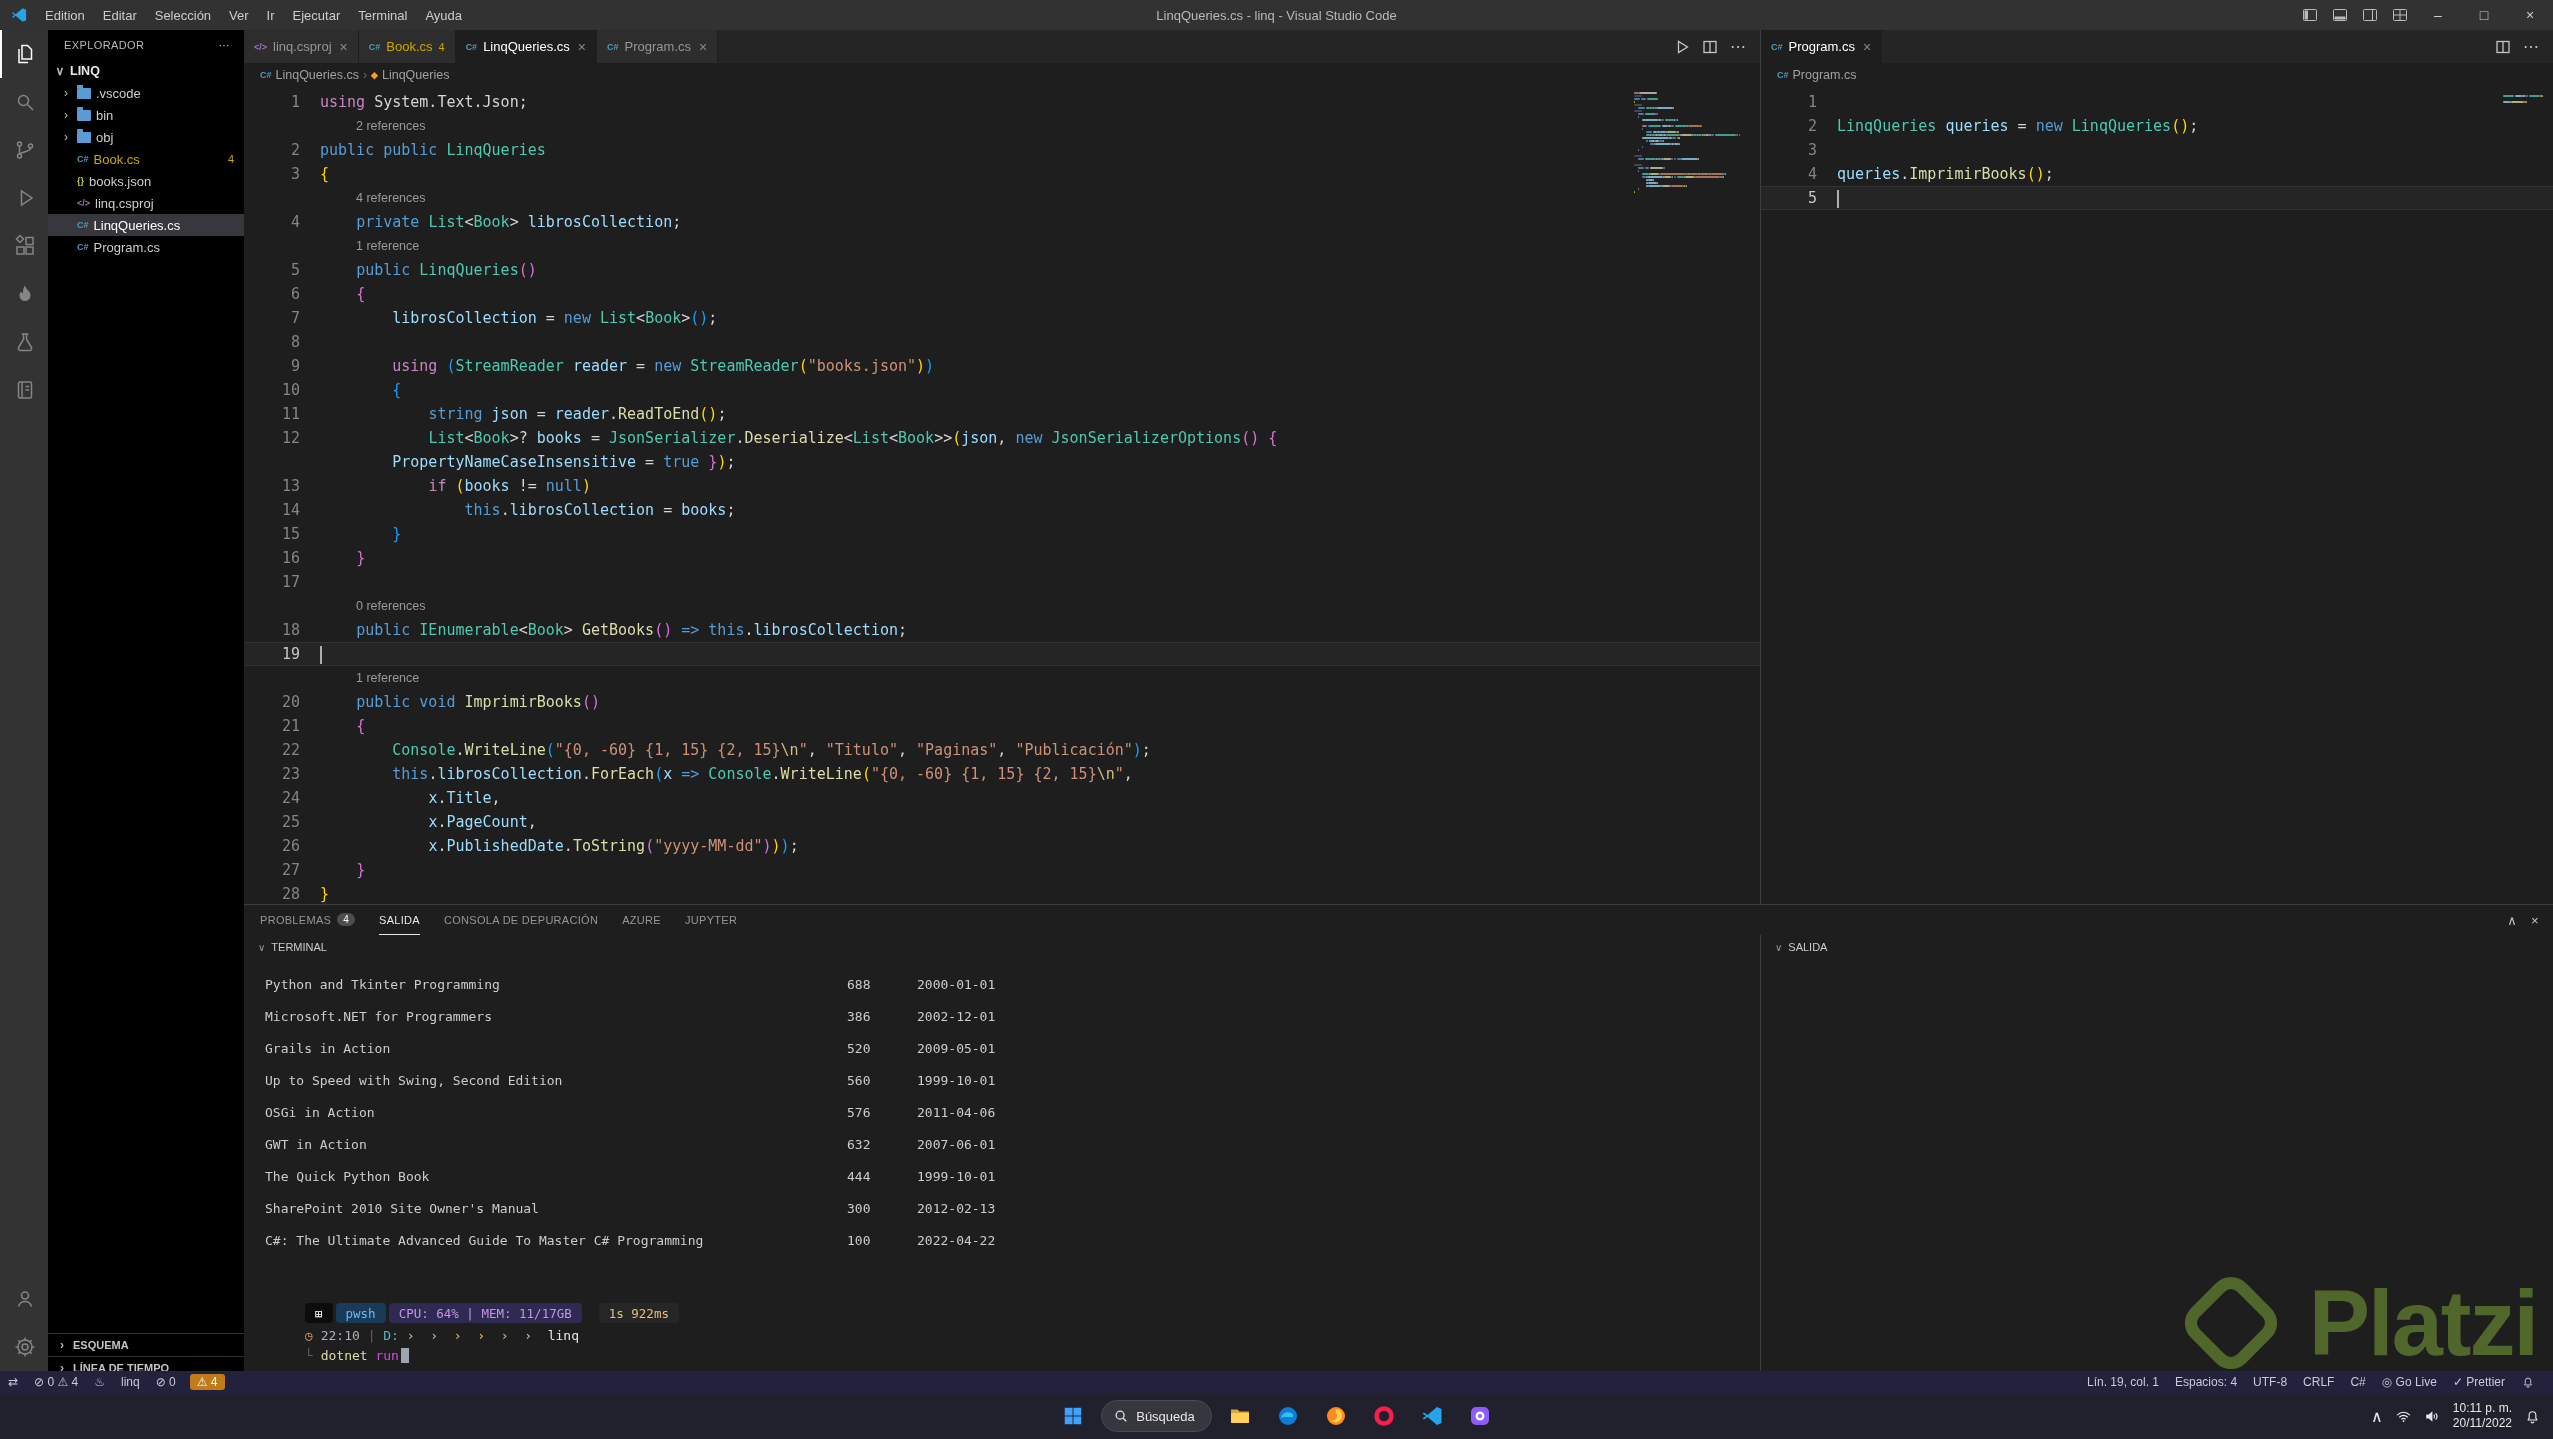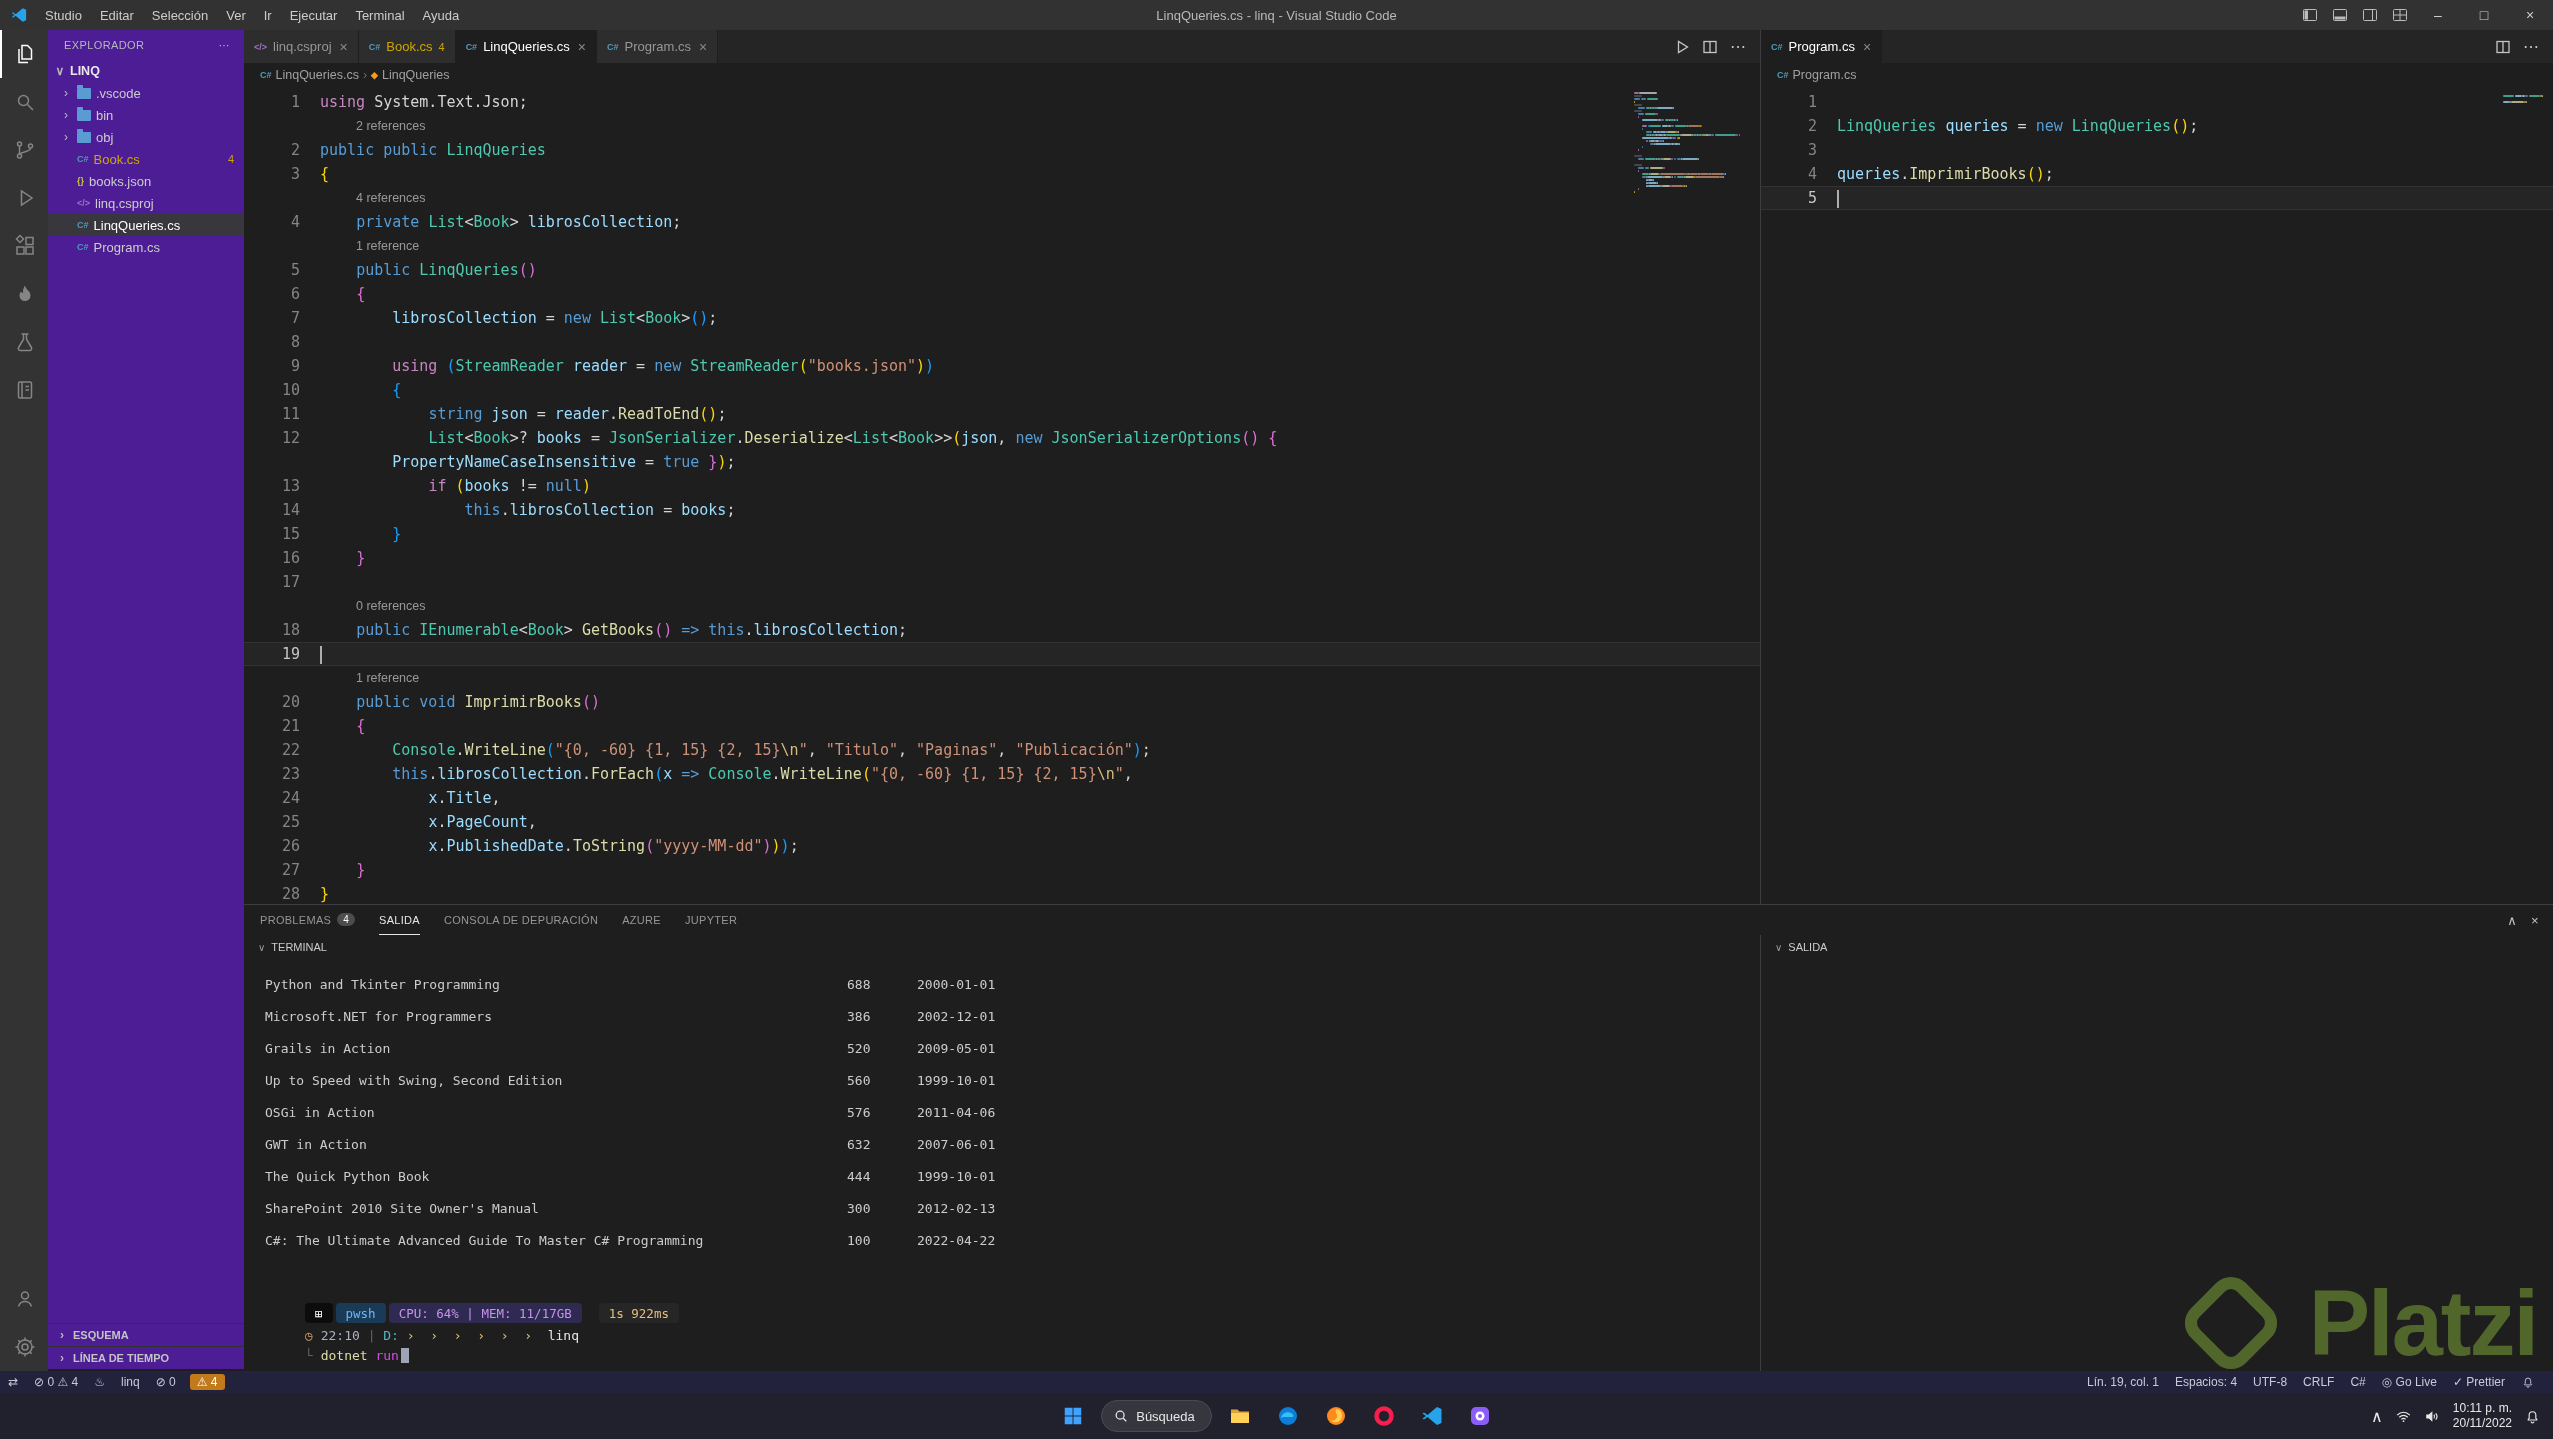--- a/index.html
+++ b/index.html
@@ -17,21 +17,21 @@
   .layout-ic { width:30px; height:100%; display:flex; align-items:center; justify-content:center; color:#bbb; }
   .win-btn { width:46px; height:100%; display:flex; align-items:center; justify-content:center; font-size:14px; color:#cccccc; }
 
   
   #activitybar { position:absolute; top:30px; left:0; width:48px; bottom:68px; background:#333333; display:flex; flex-direction:column; align-items:center; z-index:10; }
   .act-item { width:48px; height:48px; display:flex; align-items:center; justify-content:center; color:#858585; border-left:2px solid transparent; }
   .act-item.active { color:#ffffff; border-left-color:#ffffff; }
   .act-bottom { margin-top:auto; }
 
   
-  #sidebar { position:absolute; top:30px; left:48px; width:196px; bottom:70px; background:#4c1d95; z-index:9; }
+  #sidebar { position:absolute; top:30px; left:48px; width:196px; bottom:60px; background:#000000; z-index:9; }
   #sidebar-header { height:30px; display:flex; align-items:center; justify-content:space-between; padding:0 14px 0 16px; font-size:11px; letter-spacing:.4px; color:#b8b8b8; }
   #root-row { height:22px; display:flex; align-items:center; gap:4px; padding-left:6px; font-size:12.5px; font-weight:bold; color:#e8e8e8; }
   .tree-row { height:22px; display:flex; align-items:center; gap:5px; padding-left:12px; font-size:13px; color:#cccccc; cursor:default; }
   .tree-row.selected { background:#37373d; color:#ffffff; }
   .tchev { width:12px; color:#b8b8b8; font-size:12px; text-align:center; flex:none; }
   .tree-label.warn { color:#cca700; }
   .tree-badge { margin-left:auto; margin-right:10px; color:#cca700; font-size:11px; }
   .folder-ic { width:14px; height:11px; background:#5a9bd4; border-radius:1px; position:relative; flex:none; }
   .folder-ic::before { content:""; position:absolute; top:-3px; left:0; width:6px; height:3px; background:#5a9bd4; border-radius:1px 1px 0 0; }
   .ficon { font-size:9px; font-weight:bold; flex:none; font-family:"Liberation Sans",sans-serif; }
@@ -119,21 +119,21 @@
   #watermark-text { font-size:92px; font-weight:bold; color:#97c93e; letter-spacing:-2px; }
 </style>
 </head>
 <body>
 
 <div id="titlebar">
   <svg id="vscode-logo" viewBox="0 0 24 24">
       <path fill="#27a3ea" d="M17 3L7.5 11 4 8.4 2.5 9.4 6 12l-3.5 2.6L4 15.6 7.5 13 17 21l4.5-2V5z"></path>
     </svg>
   <div id="menubar">
-      <div class="menu-item">Studio</div>
+      <div class="menu-item">Edition</div>
       <div class="menu-item">Editar</div>
       <div class="menu-item">Selección</div>
       <div class="menu-item">Ver</div>
       <div class="menu-item">Ir</div>
       <div class="menu-item">Ejecutar</div>
       <div class="menu-item">Terminal</div>
       <div class="menu-item">Ayuda</div>
     </div>
   <div id="title-text">LinqQueries.cs - linq - Visual Studio Code</div>
   <div id="tb-right">

